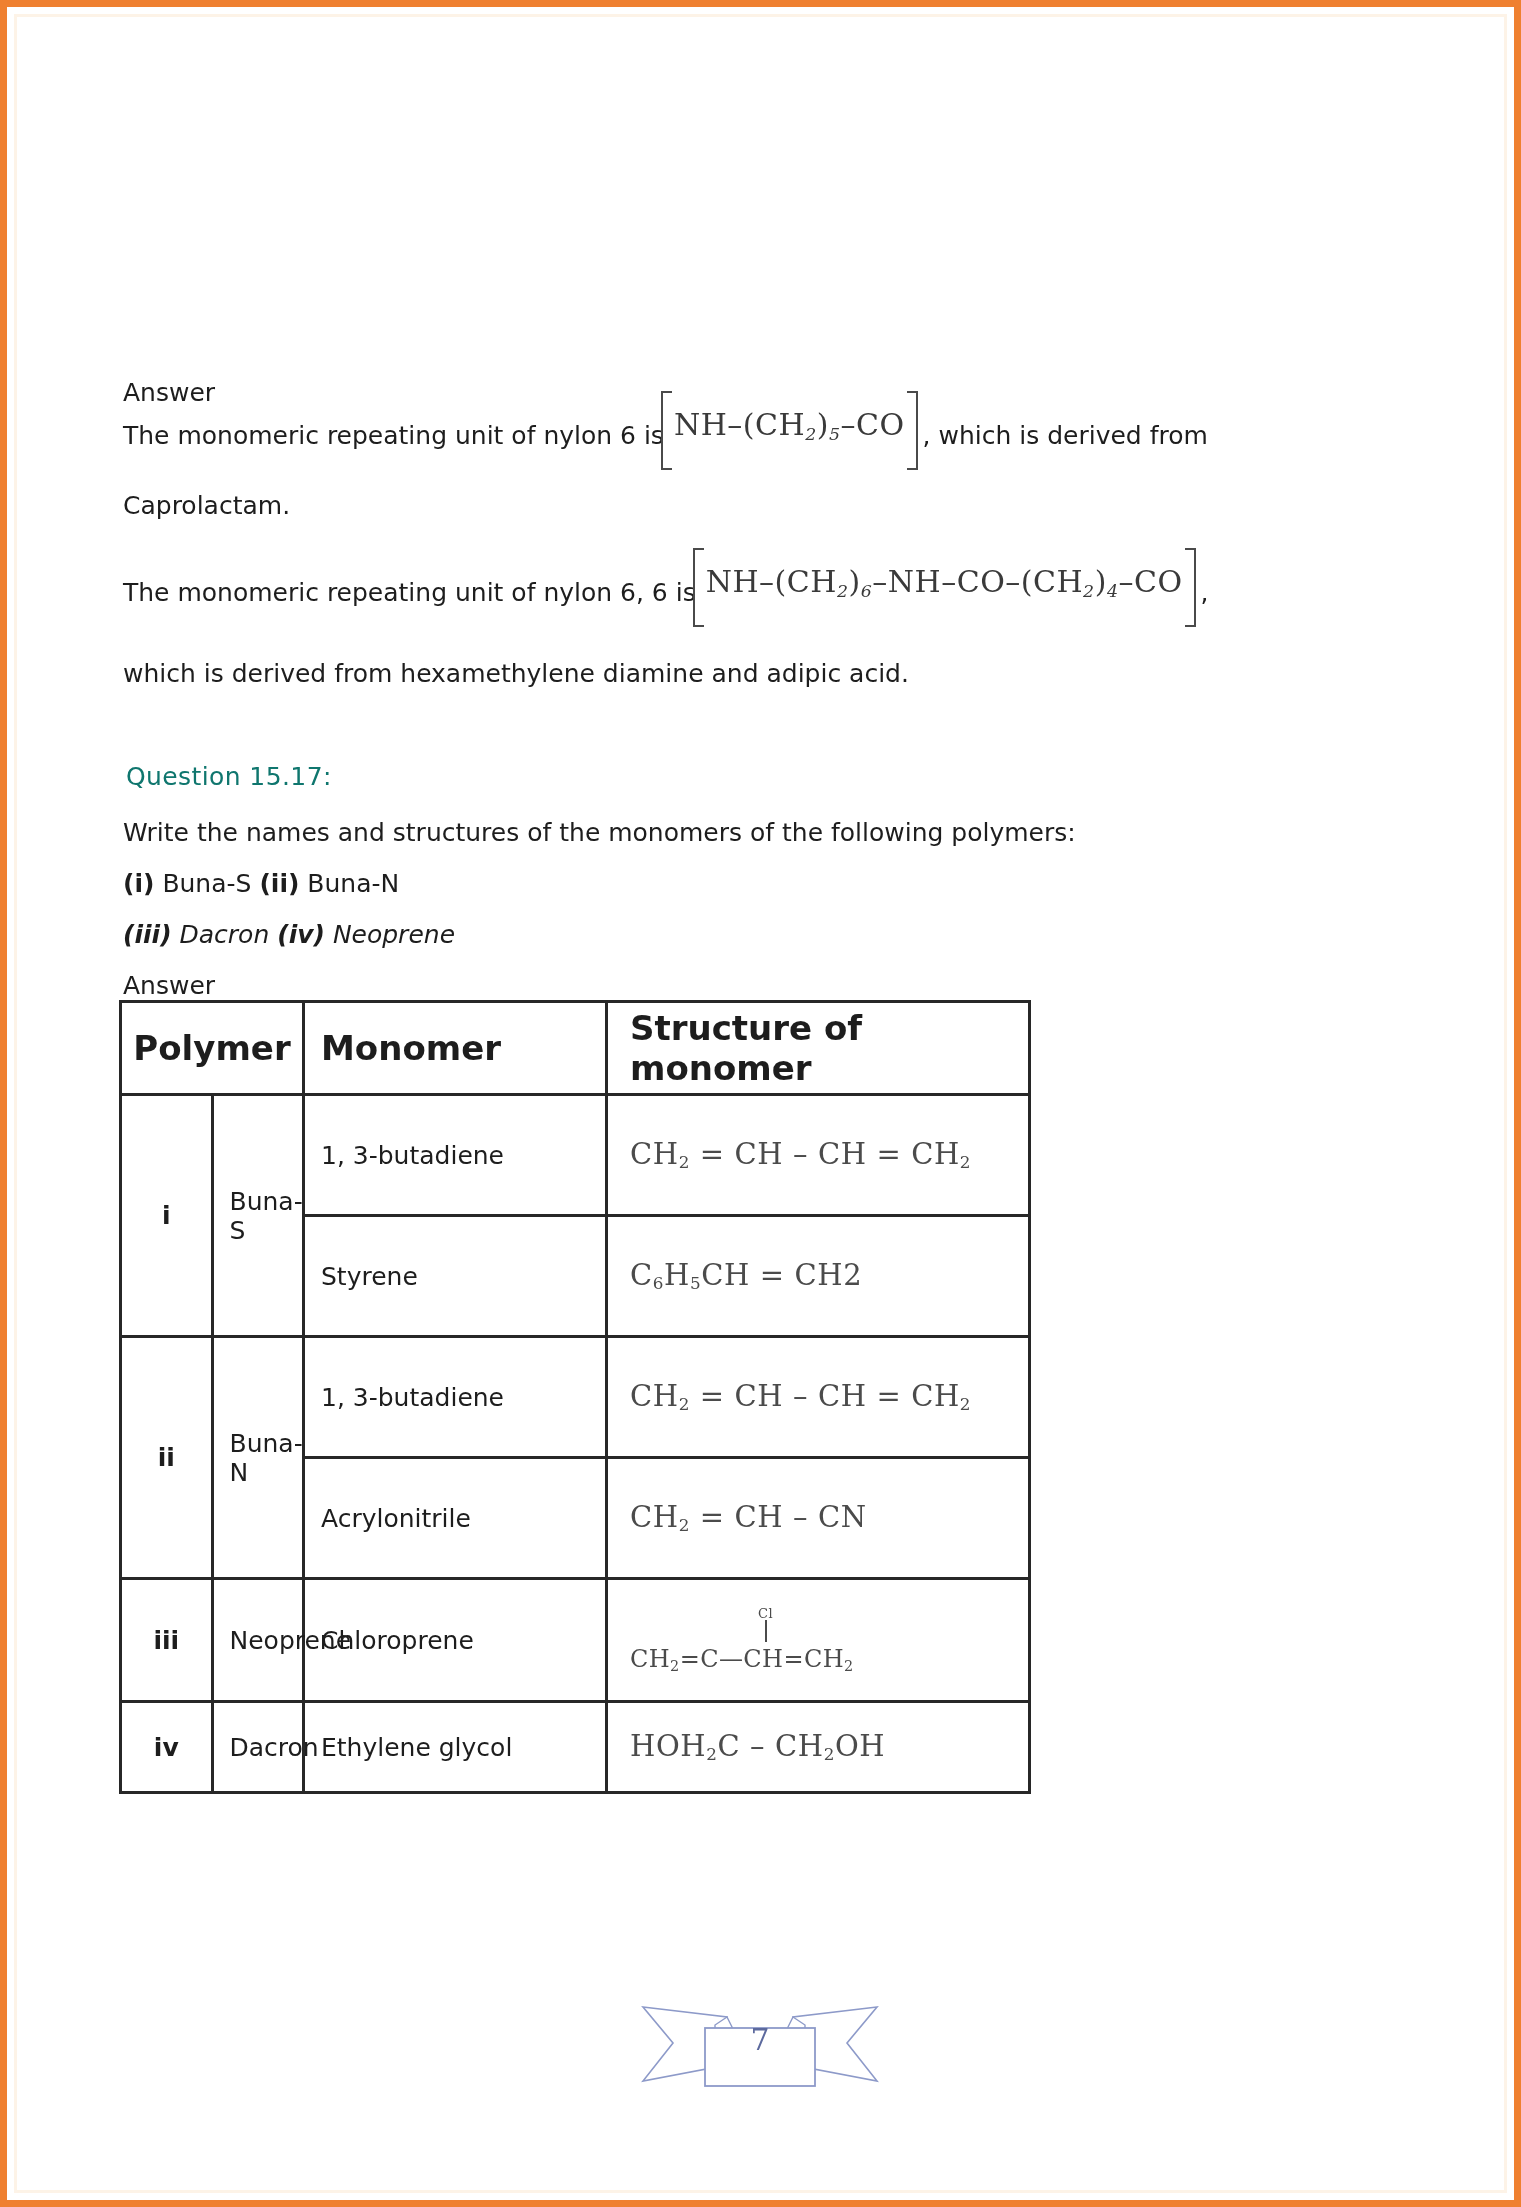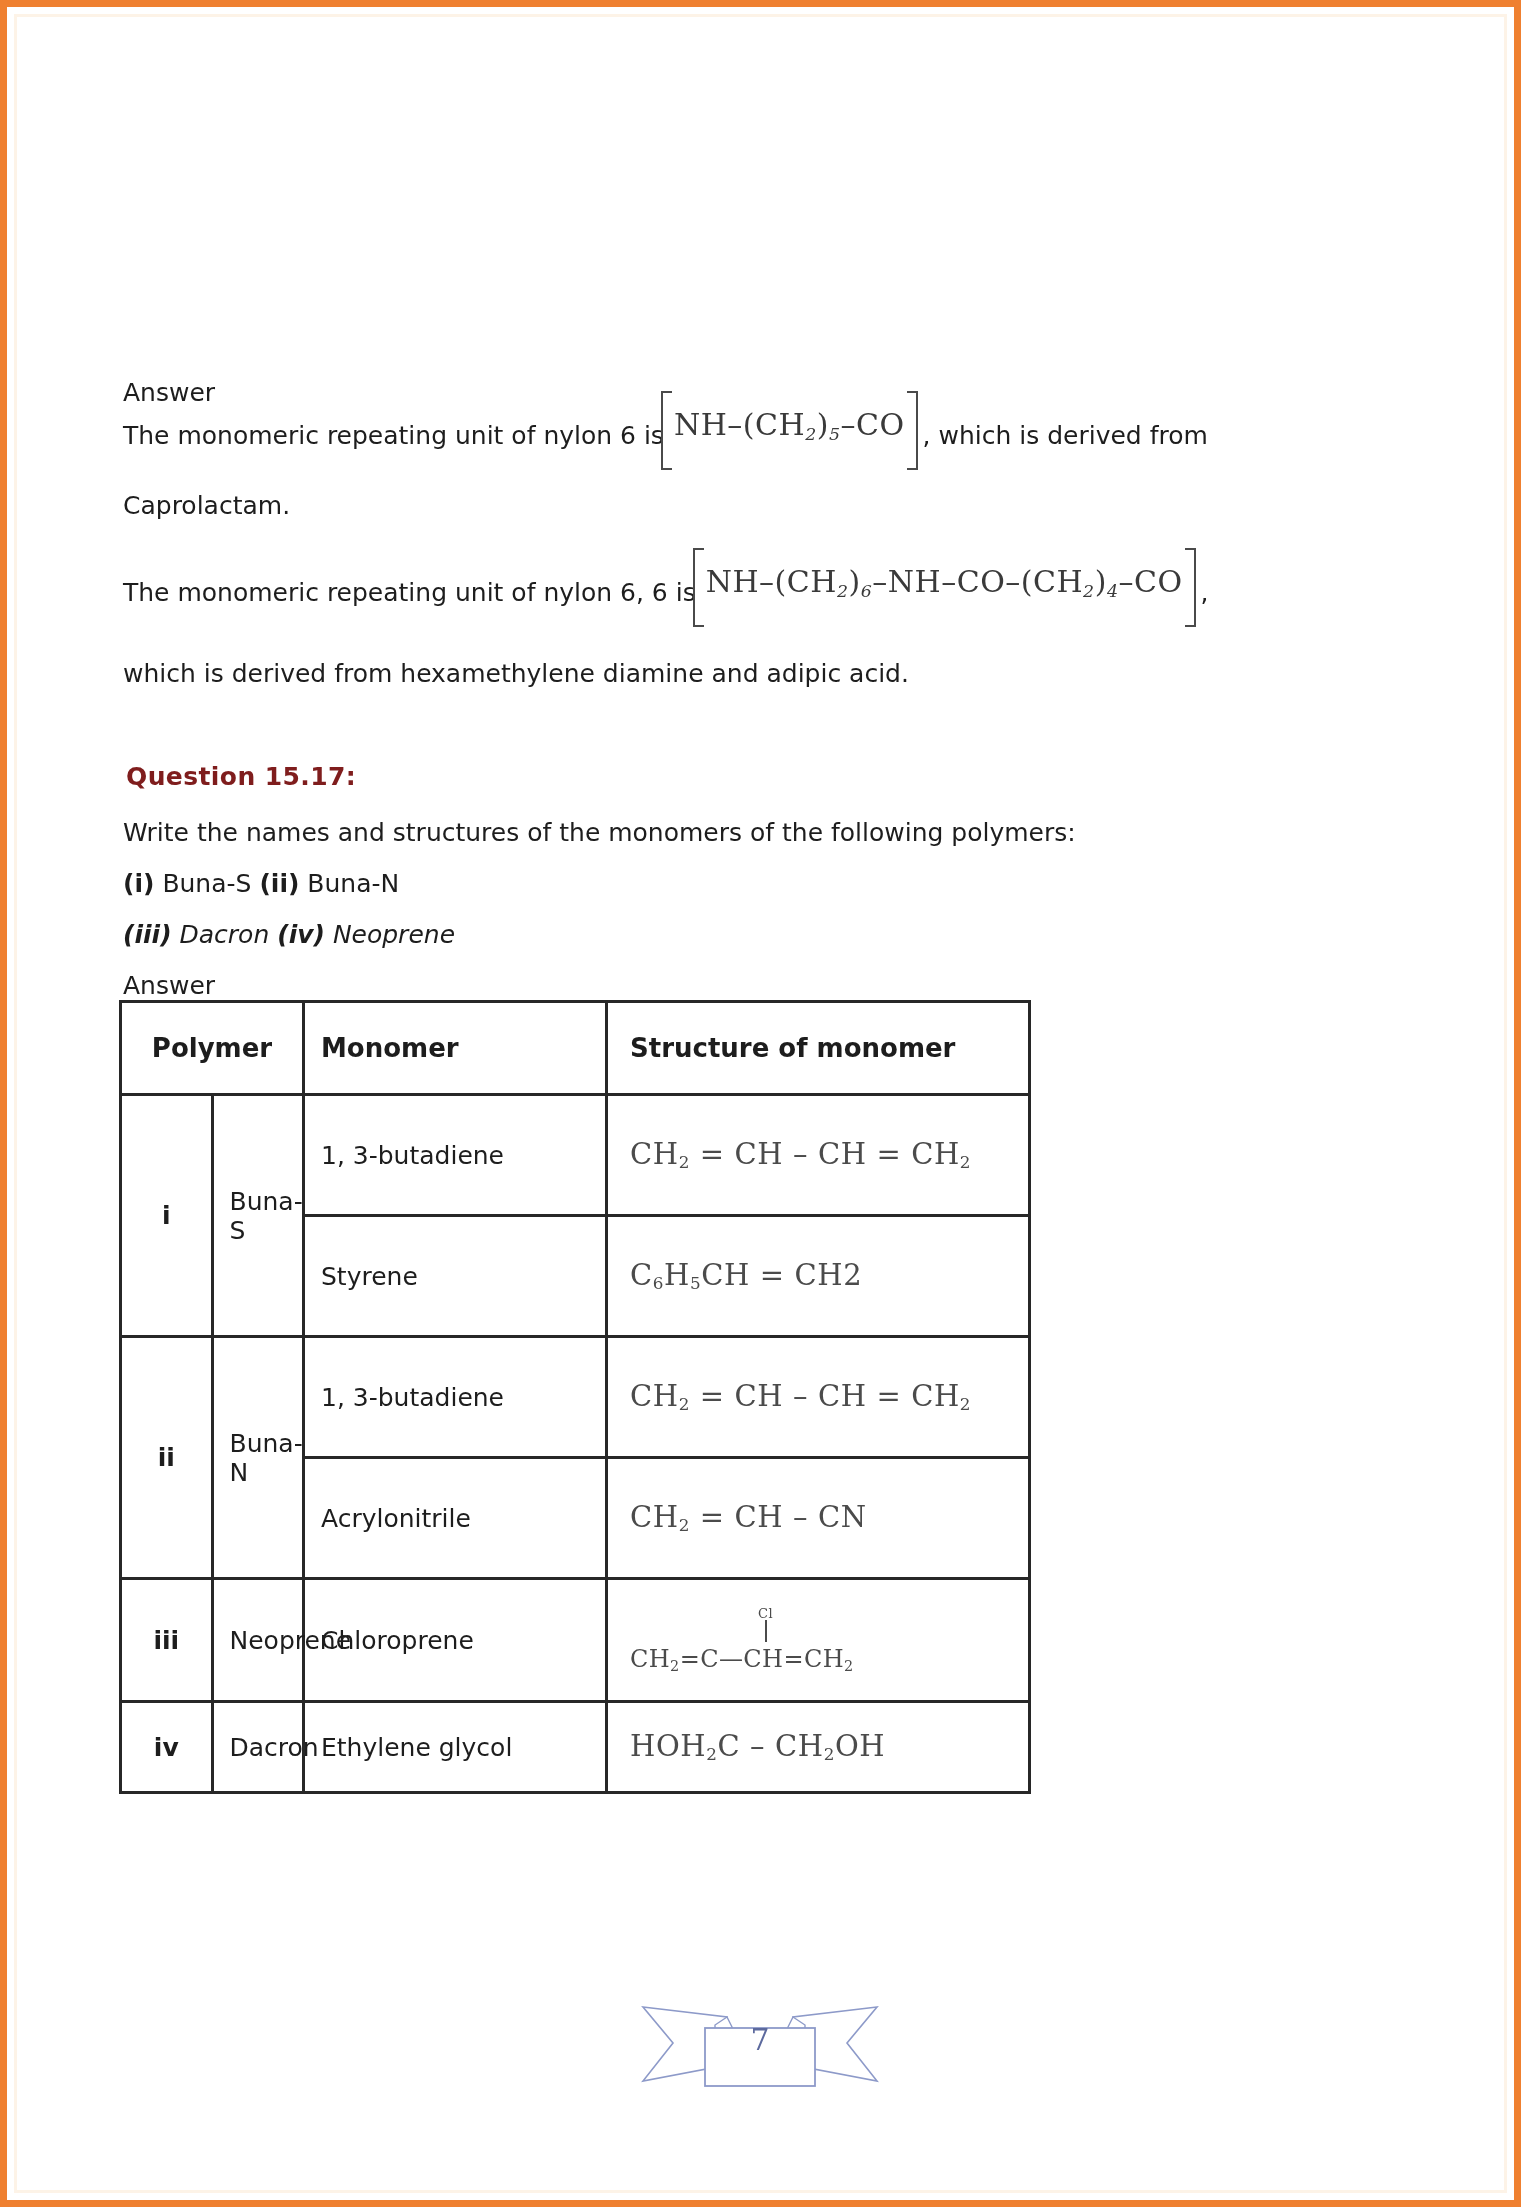--- a/index.html
+++ b/index.html
@@ -92,23 +92,23 @@
     vertical-align: middle;
     margin: 0 14px 0 6px;
     position: relative;
     top: -8px;
   }
 
   
   .q-head {
     position: absolute;
     font-family: "DejaVu Sans", sans-serif;
-    font-weight: bold;
+    font-weight: normal;
     font-size: 25px;
-    color: #7f1d1d;
+    color: #0f766e;
     letter-spacing: 0.4px;
   }
 
   
   #monomer-table {
     position: absolute;
     left: 119px;
     top: 1000px;
     width: 882px;
     border-collapse: collapse;
@@ -121,21 +121,21 @@
     font-family: "DejaVu Sans", sans-serif;
     font-size: 25px;
     color: #1d1d1d;
     text-align: left;
     vertical-align: middle;
     background: #ffffff;
   }
   #monomer-table th {
     font-weight: bold;
     height: 90px;
-    font-size: 26px;
+    font-size: 34px;
   }
   .col-rn   { width: 64px;  text-align: center !important; font-weight: bold; padding: 0 6px !important; }
   .col-poly { width: 168px; }
   .col-mono { width: 268px; }
   .col-str  { width: 382px; padding-left: 22px !important; }
 
   .cell-tall { height: 118px; }
   .cell-mid  { height: 120px; }
 
   .struct {

